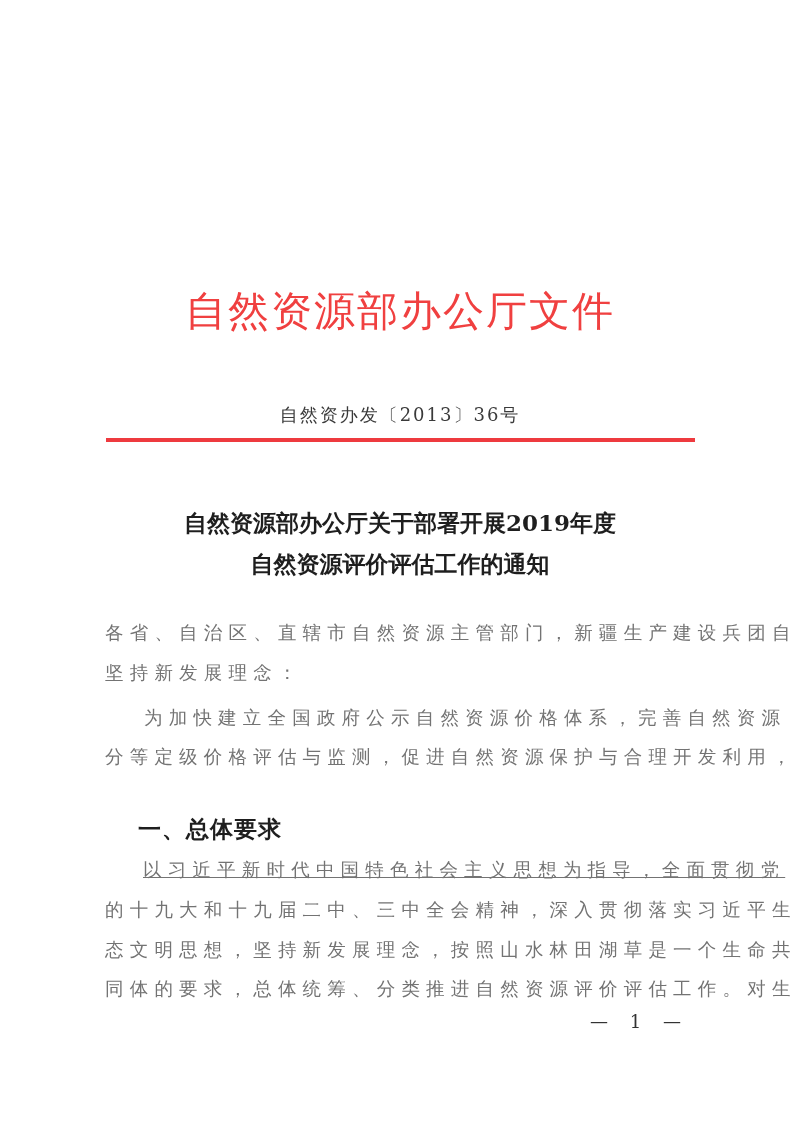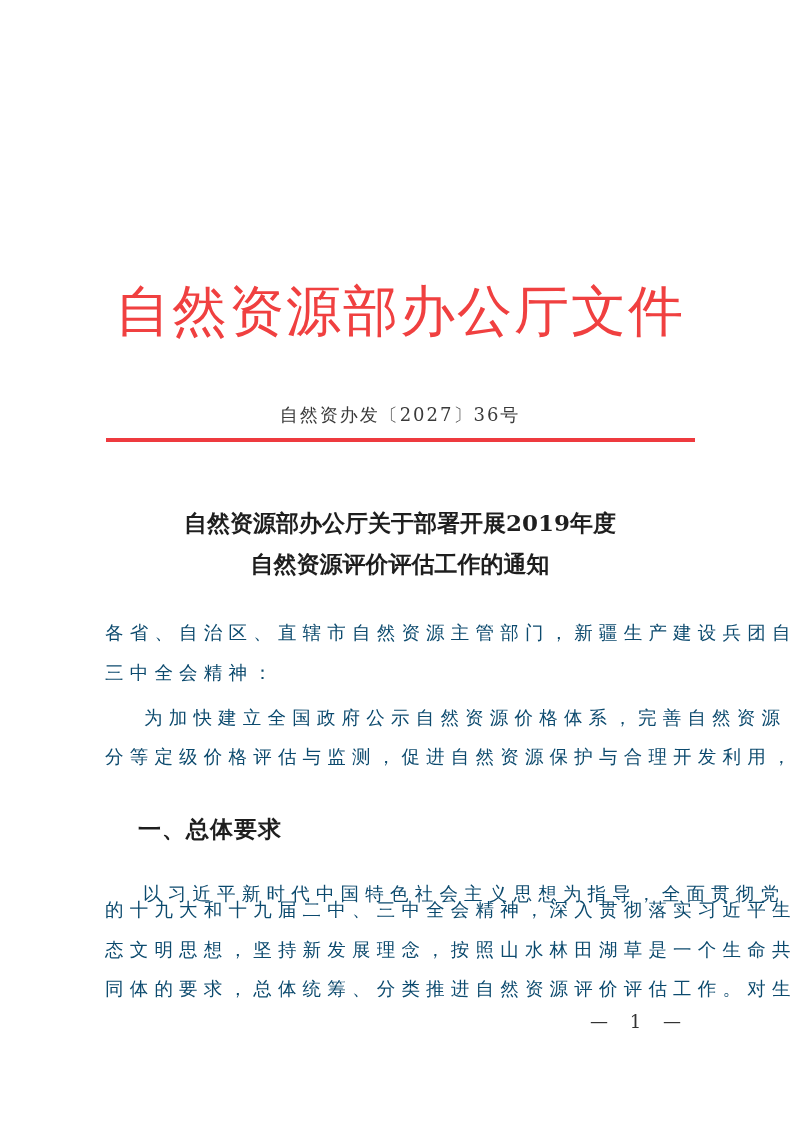--- a/index.html
+++ b/index.html
@@ -21,21 +21,21 @@
       width: 800px; height: 1131px;
       background: #ffffff;
     }
     .red-header {
       position: absolute;
       left: 100px;
       top: 276px;
       width: 600px;
       text-align: center;
       font-family: "DejaVu Serif", "Liberation Serif", serif;
-      font-size: 55px;
+      font-size: 41px;
       line-height: 70px;
       color: #f04040;
       letter-spacing: 2px;
       white-space: nowrap;
     }
     .doc-number {
       position: absolute;
       left: 100px;
       top: 402px;
       width: 600px;
@@ -65,21 +65,21 @@
       color: #1e1e1e;
       white-space: nowrap;
     }
     .title-1 { top: 507px; }
     .title-2 { top: 548px; }
     .line {
       position: absolute;
       left: 105px;
       font-size: 18.5px;
       line-height: 26px;
-      color: #0c4a6e;
+      color: #737373;
       white-space: nowrap;
       letter-spacing: 6.2px;
     }
     .heading {
       position: absolute;
       left: 138px;
       top: 816px;
       font-family: "DejaVu Sans", "Liberation Sans", sans-serif;
       font-weight: bold;
       font-size: 23px;
@@ -99,35 +99,35 @@
       letter-spacing: 8px;
     }
   </style>
 </head>
 <body>
 
 <div class="page">
 
   <div class="red-header">自然资源部办公厅文件</div>
 
-  <div class="doc-number">自然资办发〔2027〕36号</div>
+  <div class="doc-number">自然资办发〔2013〕36号</div>
 
   <div class="red-rule"></div>
 
   <div class="title title-1">自然资源部办公厅关于部署开展2019年度</div>
   <div class="title title-2">自然资源评价评估工作的通知</div>
 
   <div class="line" style="top:620px;">各省、自治区、直辖市自然资源主管部门，新疆生产建设兵团自</div>
-  <div class="line" style="top:660px;">三中全会精神：</div>
+  <div class="line" style="top:660px;">坚持新发展理念：</div>
 
   <div class="line" style="top:705px; left:144px;">为加快建立全国政府公示自然资源价格体系，完善自然资源</div>
   <div class="line" style="top:744px;">分等定级价格评估与监测，促进自然资源保护与合理开发利用，</div>
 
   <div class="heading">一、总体要求</div>
 
-  <div class="line" style="top:881px; left:143px;">以习近平新时代中国特色社会主义思想为指导，全面贯彻党</div>
+  <div class="line" style="top:857px; left:143px;text-decoration:underline;">以习近平新时代中国特色社会主义思想为指导，全面贯彻党</div>
   <div class="line" style="top:897px;">的十九大和十九届二中、三中全会精神，深入贯彻落实习近平生</div>
   <div class="line" style="top:937px;">态文明思想，坚持新发展理念，按照山水林田湖草是一个生命共</div>
   <div class="line" style="top:976px;">同体的要求，总体统筹、分类推进自然资源评价评估工作。对生</div>
 
   <div class="page-number">— 1 —</div>
 
 </div>
 
 </body></html>

